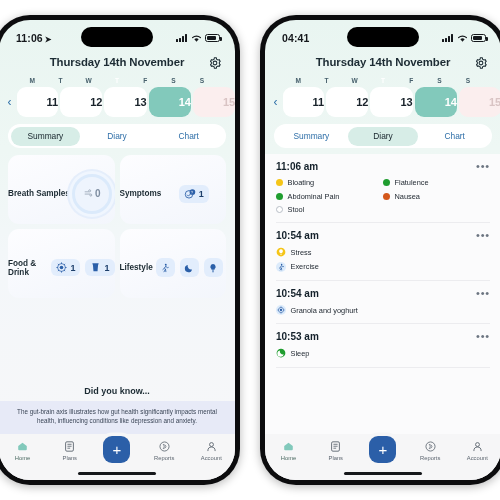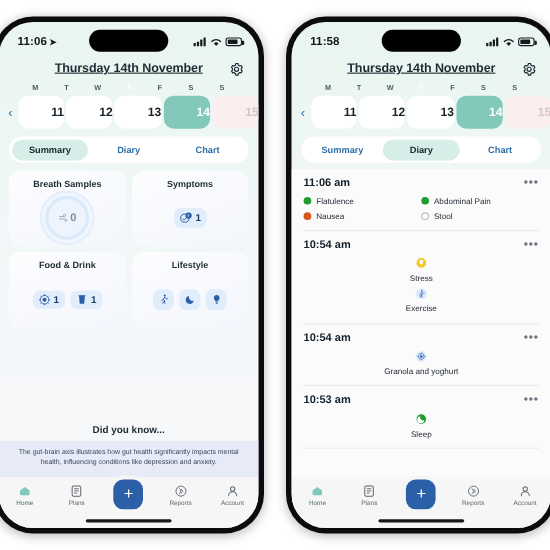--- a/index.html
+++ b/index.html
@@ -67,21 +67,21 @@
   .batt span { display:block; height:100%; width:78%; background:#15181c; border-radius:1px; }
 
   
   .appheader {
     flex: 0 0 auto;
     display: flex; align-items: center; justify-content: center;
     padding: 6px 14px 2px;
     position: relative;
   }
   .appheader .title {
-    font-size: 11.4px; font-weight: 700; color: #1c2b33; letter-spacing: -.1px; text-decoration: underline;
+    font-size: 11.4px; font-weight: 700; color: #1c2b33; letter-spacing: -.1px;
   }
   .gear { position: absolute; right: 13px; top: 6px; width: 14px; height: 14px; }
 
   
   .daylabels {
     display: flex; padding: 7px 19px 3px; gap: 0;
   }
   .daylabels div {
     flex: 1; text-align: center; font-size: 6.6px; font-weight: 600;
     color: #47606c; position: relative;
@@ -115,34 +115,34 @@
   .datecell.future { background: #fbeeee; color: #d9c4c4; }
 
   
   .tabwrap { padding: 7px 9px 0; }
   .tabs {
     display: flex; background: #fff; border-radius: 13px;
     padding: 2.5px; gap: 2px;
   }
   .tab {
     flex: 1; text-align: center; padding: 4.5px 0;
-    font-size: 8.4px; font-weight: 700; border-radius: 11px;
+    font-size: 8.4px; font-weight: 400; border-radius: 11px;
     color: #2f6fa8;
   }
   .tab.active { background: #d7ede7; color: #17242c; }
 
   
   .cards {
     padding: 7px 9px 0; display: grid;
     grid-template-columns: 1fr 1fr; gap: 5px;
   }
   .card {
     background: linear-gradient(160deg,#fdfdff 0%, #f3f6fc 100%);
     border-radius: 11px; height: 69px;
-    display: flex; flex-direction: column; align-items: center;
+    display: flex; flex-direction: row; align-items: center;
     padding-top: 8px; position: relative; overflow: hidden;
   }
   .card .ctitle { font-size: 8.2px; font-weight: 700; color: #1c2b33; }
   .card .cbody { flex:1; display:flex; align-items:center; justify-content:center; gap:5px; width:100%; }
 
   .gauge {
     width: 40px; height: 40px; border-radius: 50%;
     background: #eef4fd;
     border: 3px solid #dbeafb;
     box-shadow: 0 0 0 3px #f0f6fe, 0 0 0 5px #e5eefb;
@@ -179,21 +179,21 @@
   .diary {
     flex: 1; background: #fbfbfc; margin-top: 6px;
     padding: 0 11px; overflow: hidden;
   }
   .entry { padding: 7px 0 6px; border-bottom: 1px solid #ececef; }
   .entry-head { display: flex; align-items: center; justify-content: space-between; }
   .entry-time { font-size: 10px; font-weight: 700; color: #13202a; }
   .dots { color: #6b7480; font-size: 11px; letter-spacing: .8px; line-height: 1; }
   .entry-items { display: flex; flex-wrap: wrap; margin-top: 4px; }
   .ei { width: 50%; display: flex; align-items: center; gap: 4.5px; padding: 2.2px 0; }
-  .ei.full { width: 100%; flex-direction: column; }
+  .ei.full { width: 100%; }
   .ei .lbl { font-size: 7.4px; color: #222a33; }
   .dot { width: 7px; height: 7px; border-radius: 50%; flex: 0 0 7px; }
   .dot.hollow { background: #fff; border: 1px solid #b8bec6; }
   .ico {
     width: 10px; height: 10px; flex: 0 0 10px; border-radius: 50%;
     display: flex; align-items: center; justify-content: center;
   }
   .ico.blue { background: #dcebfb; }
 
   
@@ -403,21 +403,21 @@
 
     </div>
   </div>
 
   <div class="phone">
     <div class="screen">
       <div class="notch"></div>
 
       <div class="statusbar">
         <div class="clock">
-          <span>11:58</span>
+          <span>04:41</span>
         </div>
         <div class="status-right">
           <span class="bars">
               <i></i>
               <i></i>
               <i></i>
               <i></i>
             </span>
           <svg width="11" height="9" viewBox="0 0 12 10">
             <path d="M6 8.6 L3.6 5.9 a3.6 3.6 0 0 1 4.8 0 Z" fill="#15181c"></path>
@@ -471,20 +471,24 @@
 
       <div class="diary">
 
         <div class="entry">
           <div class="entry-head">
             <span class="entry-time">11:06 am</span>
             <span class="dots">•••</span>
           </div>
           <div class="entry-items">
             <div class="ei">
+              <span class="dot" style="background:#f5c518"></span>
+              <span class="lbl">Bloating</span>
+            </div>
+            <div class="ei">
               <span class="dot" style="background:#1f9d2f"></span>
               <span class="lbl">Flatulence</span>
             </div>
             <div class="ei">
               <span class="dot" style="background:#1f9d2f"></span>
               <span class="lbl">Abdominal Pain</span>
             </div>
             <div class="ei">
               <span class="dot" style="background:#d4581c"></span>
               <span class="lbl">Nausea</span>

